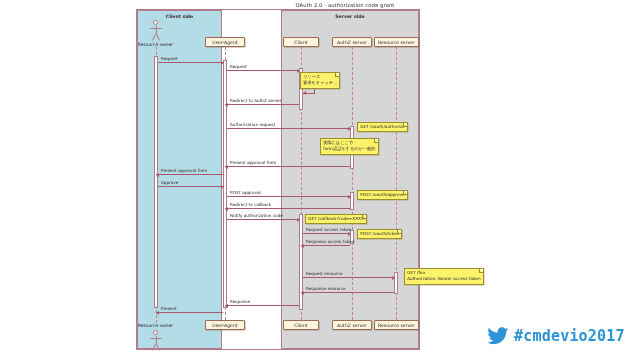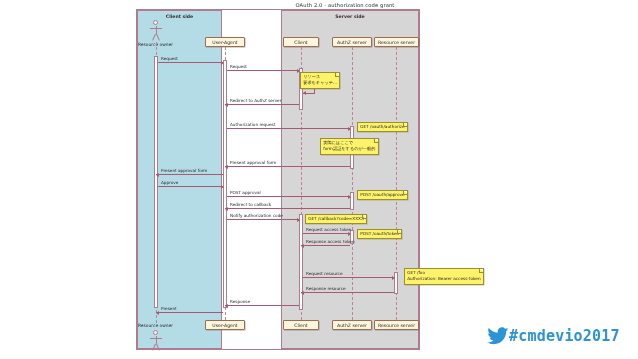--- a/index.html
+++ b/index.html
@@ -127,21 +127,21 @@
   .note .fold{
     position:absolute;right:0;top:0;width:3px;height:3px;
     background:linear-gradient(225deg,#ffffff 50%,transparent 50%);
     border-left:0.6px solid #9a8f2a;border-bottom:0.6px solid #9a8f2a;
   }
   .note.jp{line-height:1.5;}
 
   
   .brand{
     position:absolute;left:487px;top:327px;
-    display:flex;align-items:center;
+    display:flex;align-items:center;gap:5px;
   }
   .brand .hashtag{
     font-family:"DejaVu Sans Mono","Liberation Mono",monospace;
     font-size:15px;font-weight:bold;color:#2b93d6;letter-spacing:.2px;
   }
 </style>
 </head>
 <body>
 
 <div id="slide">

